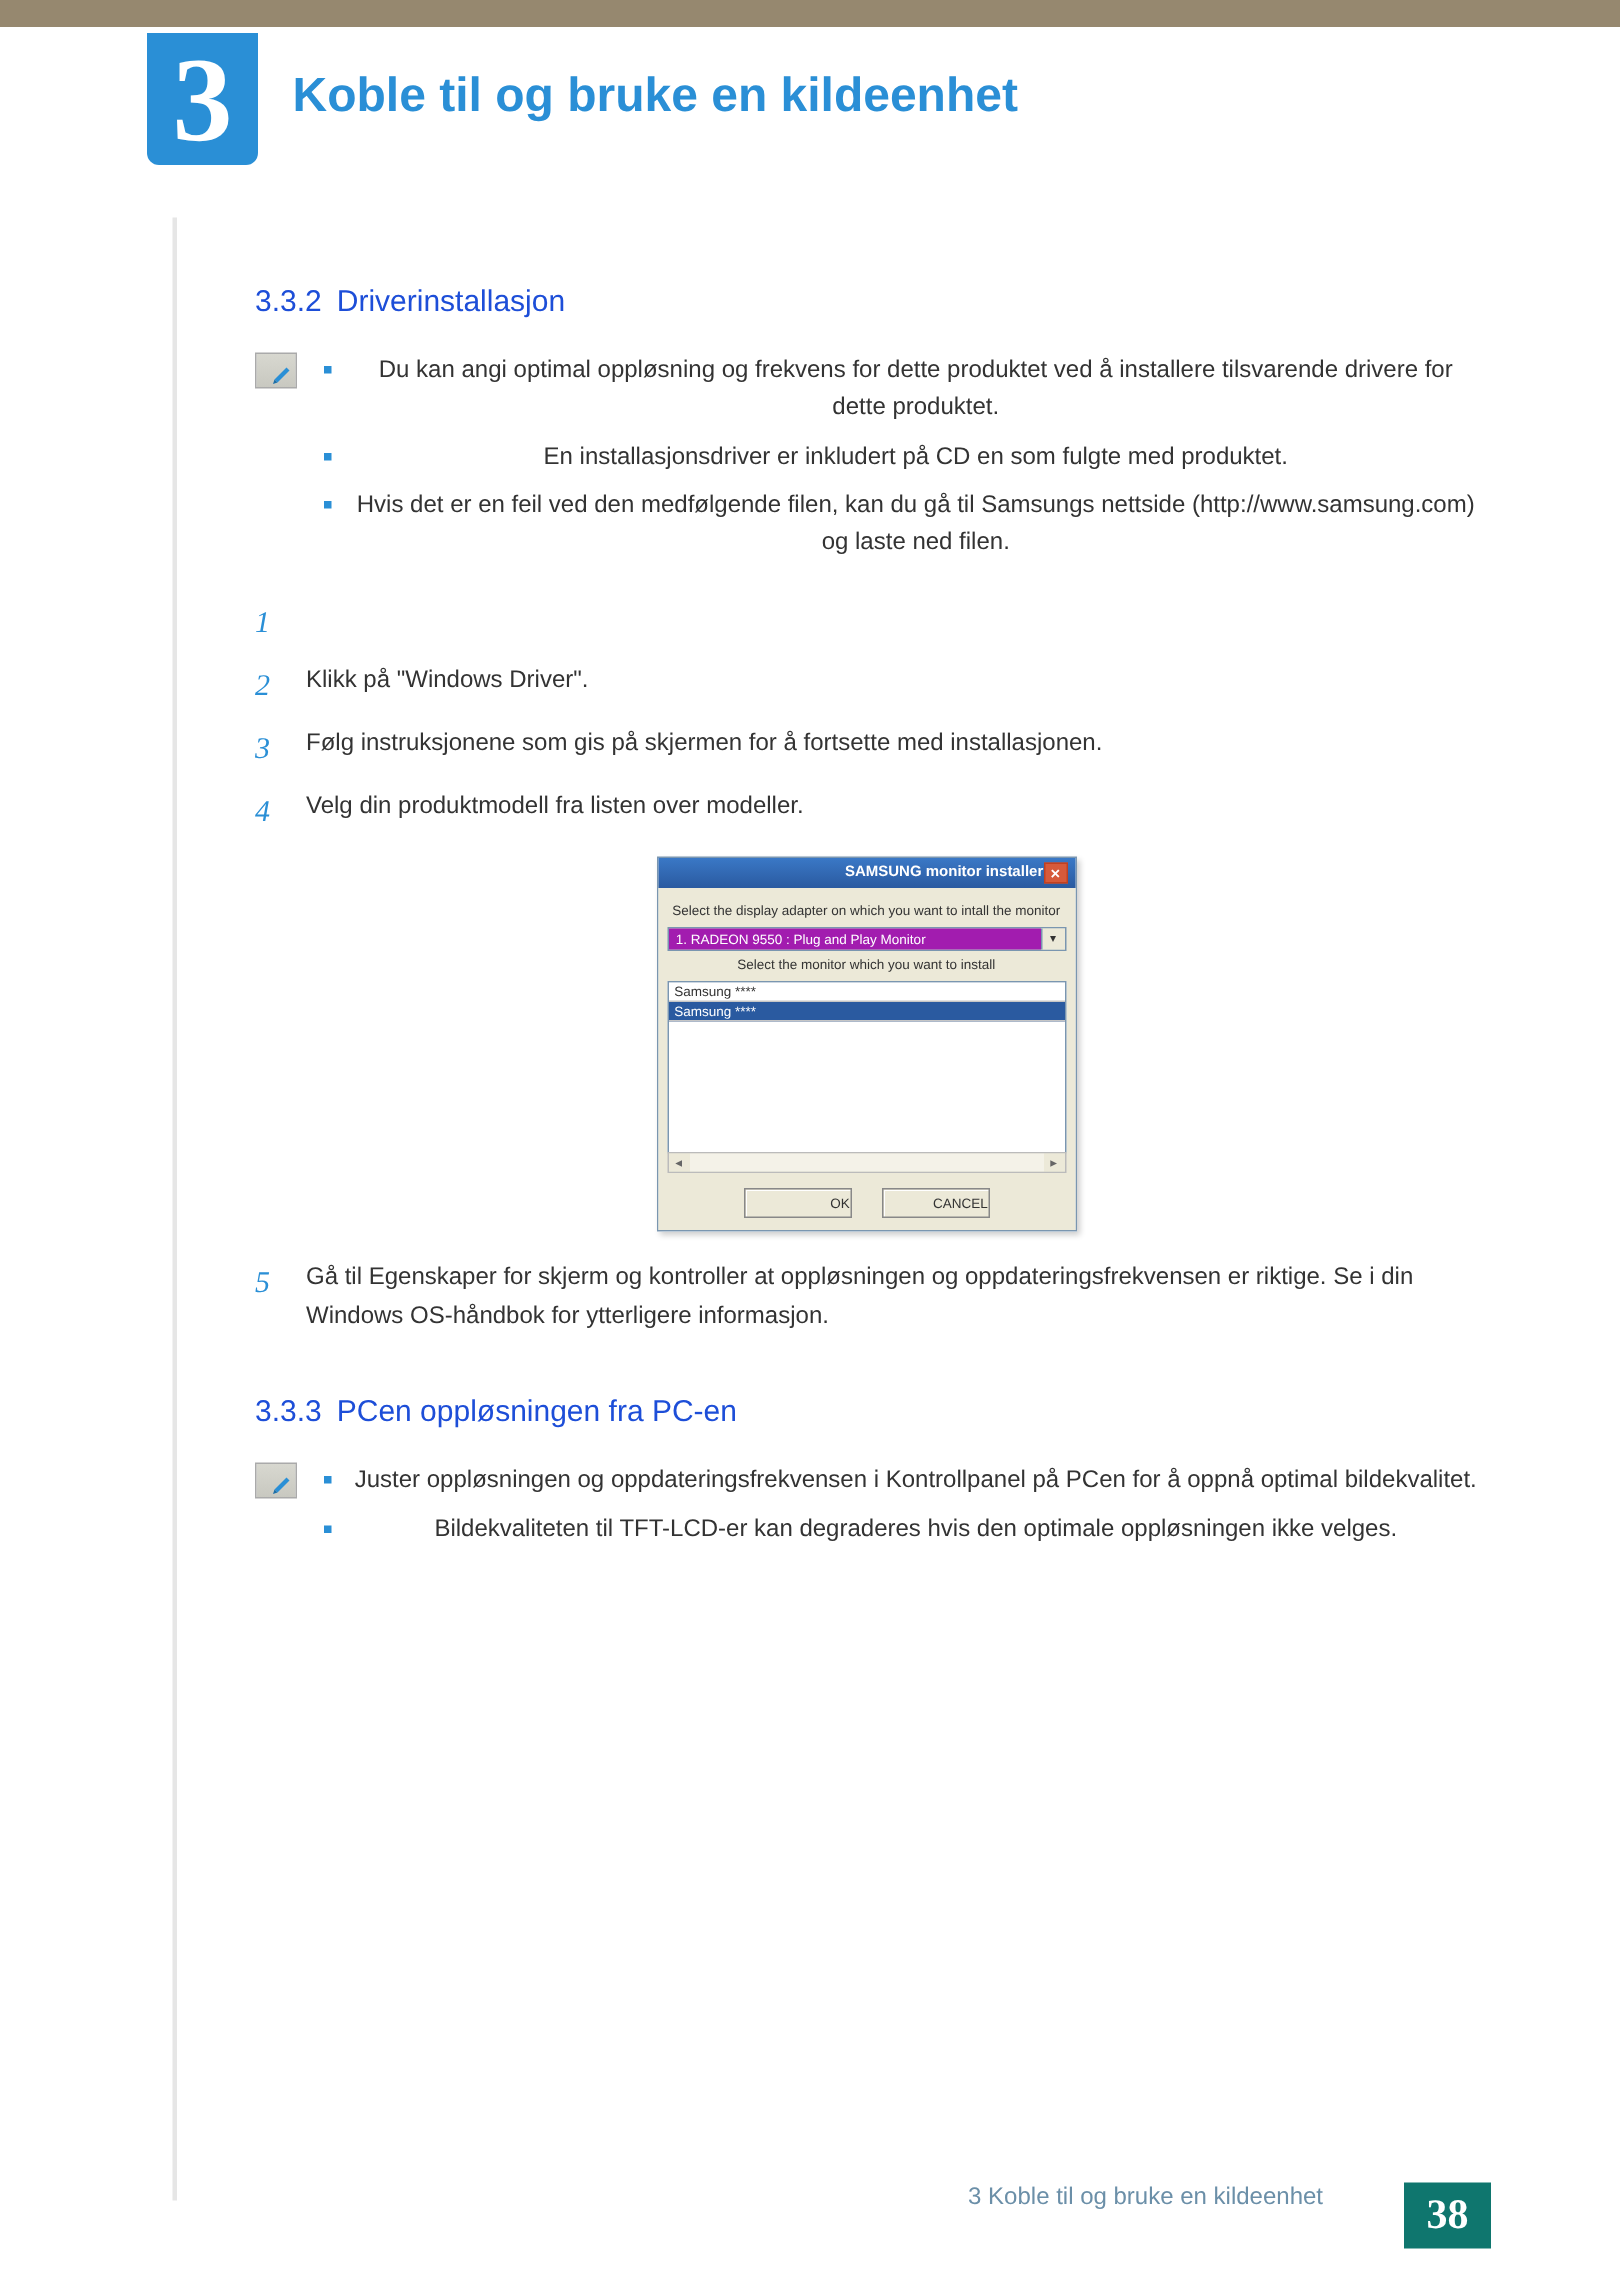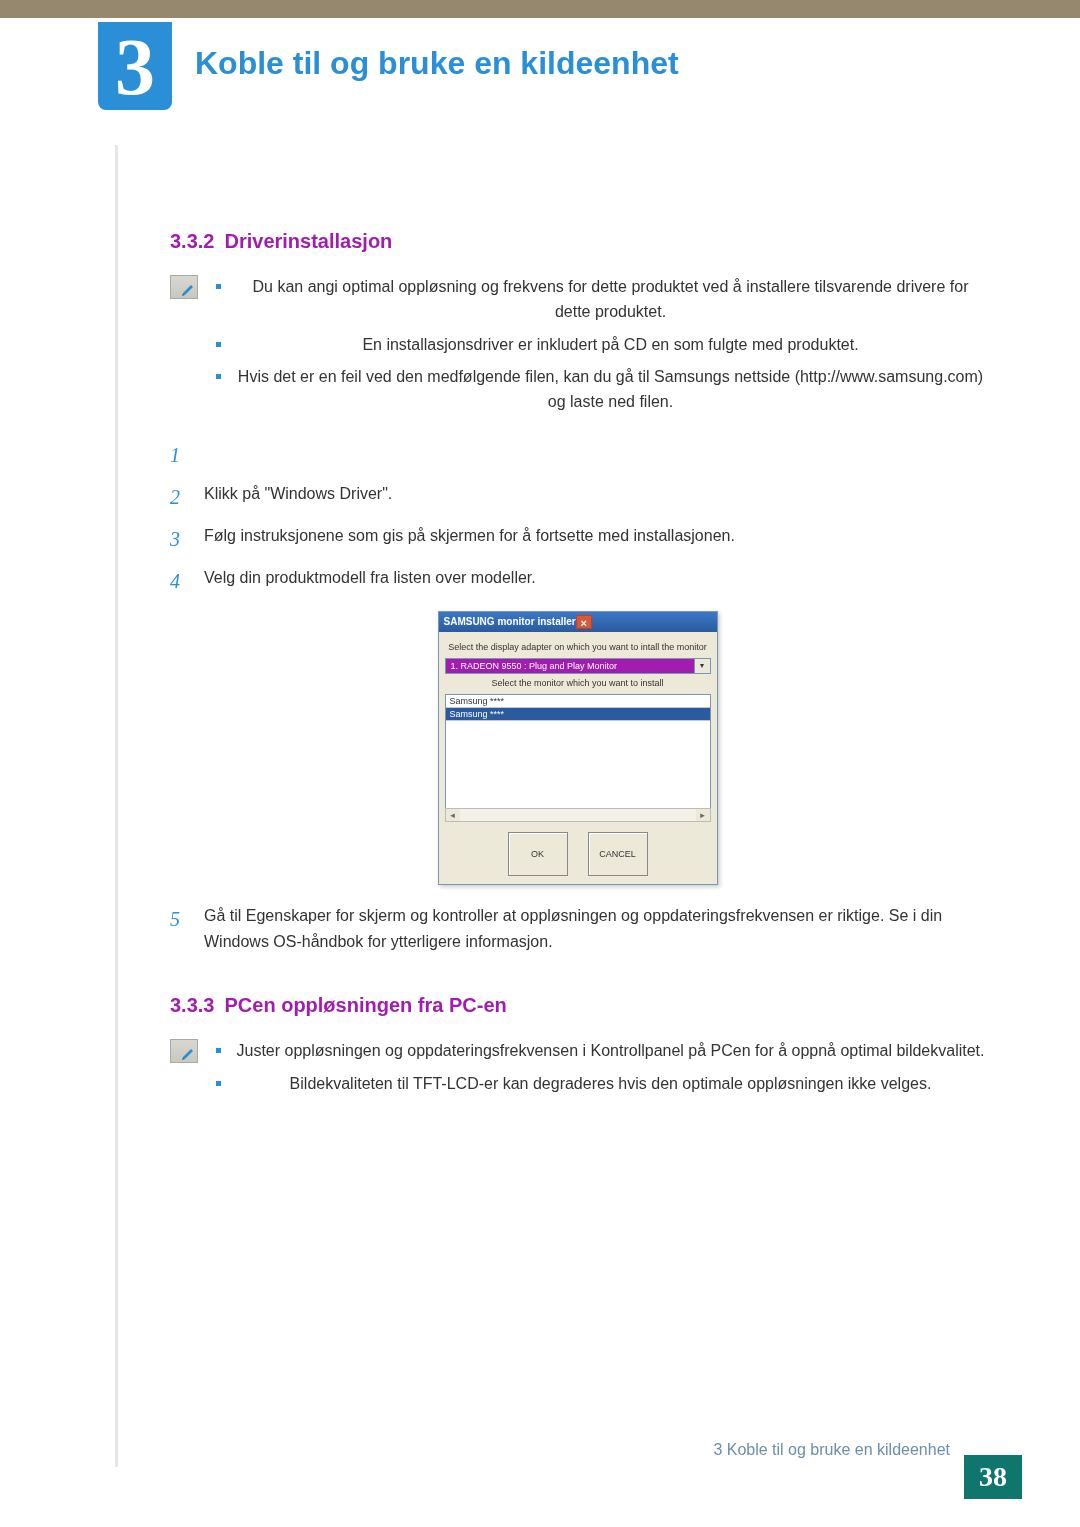--- a/index.html
+++ b/index.html
@@ -48,25 +48,24 @@
     bottom: 60px;
     background: #e6e6e6;
   }
   .content {
     position: absolute;
     top: 190px;
     left: 170px;
     right: 95px;
   }
   .section-heading {
-    color: #a21caf;
+    color: #1d4ed8;
     font-size: 20px;
-    font-weight: bold;
+    font-weight: normal;
     margin-bottom: 22px;
-    margin-top: 40px;
   }
   .section-num { margin-right: 10px; }
   .note-block {
     display: flex;
     align-items: flex-start;
     gap: 18px;
     margin-bottom: 16px;
     text-align: center;
   }
   .note-icon {
@@ -121,21 +120,21 @@
     font-size: 10px;
     border: 1px solid #7a96b0;
     box-shadow: 2px 2px 4px rgba(0,0,0,0.2);
   }
   .installer-title {
     background: linear-gradient(#3a78c6,#2a5aa0);
     color: #fff;
     padding: 3px 5px;
     display: flex;
     align-items: center;
-    justify-content: flex-start;
+    justify-content: flex-end;
     font-weight: bold;
   }
   .installer-close {
     width: 16px; height: 14px;
     background: #d65a3a;
     color: #fff;
     text-align: center;
     line-height: 14px;
     border: 1px solid #c04020;
     font-family: Arial;
@@ -200,35 +199,36 @@
     line-height:12px; color:#666;
   }
   .hscroll-track { flex:1; background:#f4f2e8; }
   .installer-buttons {
     display: flex;
     justify-content: center;
     gap: 20px;
     margin-top: 10px;
   }
   .installer-btn {
-    width: 60px;
-    text-align: center;
-    padding: 16px 0;
+    width: 72px;
+    text-align: right;
+    padding: 4px 0;
     font-size: 9px;
     background: #ece9d8;
     border: 1px solid #888;
     box-shadow: inset 1px 1px 0 #fff;
   }
   .sec2 { margin-top: 40px; }
   .footer {
     position: absolute;
     bottom: 28px;
-    right: 16px;
-    display: flex;
-    align-items: flex-start;
+    right: 4px;
+    display: flex;
+    align-items: center;
+    gap: 40px;
   }
   .footer-text {
     color: #6b8fa8;
     font-size: 16px;
     padding: 10px 14px;
     background: #fff;
   }
   .footer-page {
     background: #0f766e;
     color: #fff;

